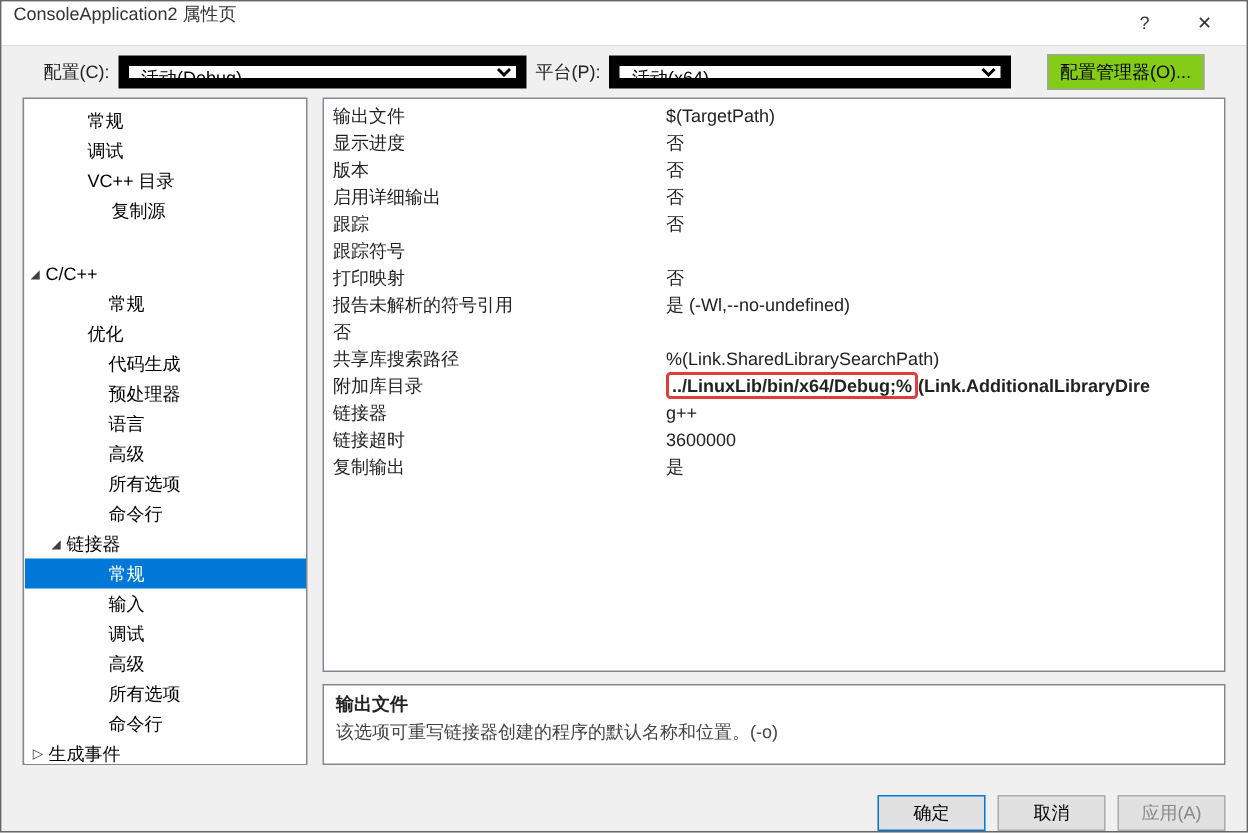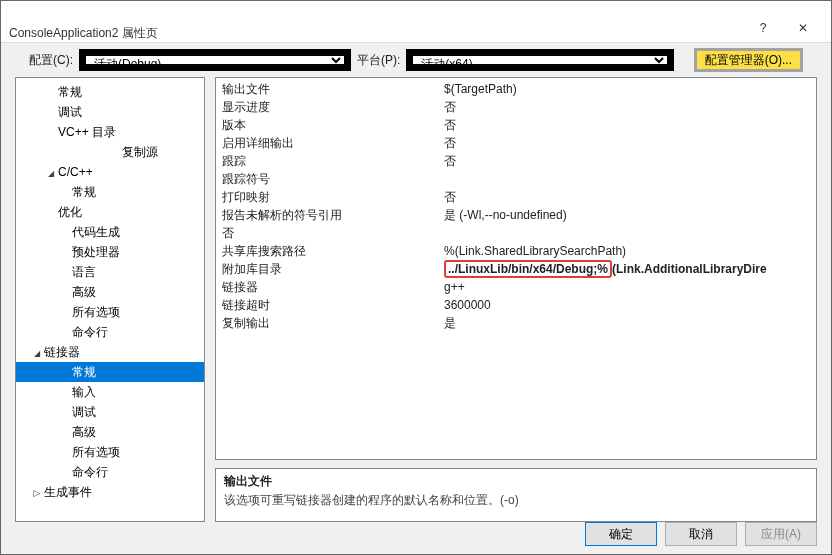--- a/index.html
+++ b/index.html
@@ -1,45 +1,45 @@
 <!DOCTYPE html>
 <html><head>
   <meta charset="utf-8">
   <style>
     * { margin: 0; padding: 0; box-sizing: border-box; font-family: "Microsoft YaHei", "Segoe UI", sans-serif; font-size: 12px; }
     body { background: #f0f0f0; width: 832px; height: 555px; overflow: hidden; border: 1px solid #666; }
-    .title-bar { height: 42px; background: #fff; display: flex; align-items: flex-end; padding: 0 8px; border-bottom: 1px solid #ddd; }
+    .title-bar { height: 30px; background: #fff; display: flex; align-items: flex-start; padding: 0 8px; border-bottom: 1px solid #ddd; }
     .title-bar .title { flex: 1; color: #333; }
     .title-bar .ctl { width: 40px; height: 28px; display: flex; align-items: center; justify-content: center; color: #333; cursor: pointer; }
     .config-row { height: 34px; background: #f0f0f0; display: flex; align-items: center; gap: 6px; padding: 0 28px; }
     .config-row .lbl { color: #222; }
     .config-row select { height: 22px; border: 7px solid #000000; background: #fff; padding: 0 4px; }
     .config-row .cfg-sel { width: 272px; }
     .config-row .plt-sel { width: 268px; }
-    .config-row button { height: 24px; padding: 0 8px; border: 3px solid #a3a3a3; background: #fde047; cursor: pointer; }
+    .config-row button { height: 24px; padding: 0 8px; border: 1px solid #a3a3a3; background: #84cc16; cursor: pointer; }
     .main { display: flex; height: calc(100% - 30px - 34px - 44px); background: #f0f0f0; padding: 0 14px; gap: 10px; }
     .tree-panel { width: 190px; background: #fff; border: 1px solid #828790; overflow: auto; padding: 4px 0; }
     .tree-item { height: 20px; display: flex; align-items: center; cursor: pointer; color: #000; }
     .tree-item.sel { background: #0078d7; color: #fff; }
     .tree-item .arrow { width: 14px; text-align: center; font-size: 10px; color: #404040; }
     .tree-item .arrow.open::before { content: "◢"; font-size: 8px; }
     .tree-item .arrow.closed::before { content: "▷"; font-size: 9px; }
     .tree-item .arrow.none::before { content: ""; }
     .tree-item.sel .arrow { color: #fff; }
     .right-panel { flex: 1; display: flex; flex-direction: column; gap: 8px;}
     .prop-grid { flex: 1; background: #fff; border: 1px solid #828790; overflow: auto; padding: 2px 0; }
     .prop-row { display: flex; height: 18px; align-items: center; padding-left: 6px; }
     .prop-row .key { width: 222px; color: #222; }
     .prop-row .val { flex: 1; color: #222; white-space: nowrap; }
     .prop-row .val.highlight { position: relative; }
     .prop-row .val.highlight .hl { font-weight: bold; border: 2px solid #e03c3c; border-radius: 3px; padding: 0 2px; display: inline-block; }
     .desc-box { height: 54px; background: #fff; border: 1px solid #828790; padding: 4px 8px; }
     .desc-box .dt { font-weight: bold; color: #222; margin-bottom: 2px;}
     .desc-box .dd { color: #444; }
-    .footer { height: 44px; background: #f0f0f0; display: flex; align-items: flex-start; justify-content: flex-end; gap: 8px; padding: 0 14px; }
+    .footer { height: 44px; background: #f0f0f0; display: flex; align-items: flex-end; justify-content: flex-end; gap: 8px; padding: 0 14px; }
     .footer button { width: 72px; height: 24px; border: 1px solid #adadad; background: #e1e1e1; cursor: pointer; }
     .footer button.primary { border: 1px solid #0078d7; }
     .footer button.disabled { color: #888; }
   </style>
 </head>
 <body>
 
 <div class="title-bar">
   <span class="title">ConsoleApplication2 属性页</span>
   <span class="ctl">?</span>
@@ -66,25 +66,25 @@
         <span>常规</span>
       </div>
       <div class="tree-item" style="padding-left: 28px;">
         <span class="arrow none"></span>
         <span>调试</span>
       </div>
       <div class="tree-item" style="padding-left: 28px;">
         <span class="arrow none"></span>
         <span>VC++ 目录</span>
       </div>
-      <div class="tree-item" style="padding-left: 44px; margin-left: 48px;">
+      <div class="tree-item" style="padding-left: 44px;">
         <span class="arrow none"></span>
         <span>复制源</span>
       </div>
-      <div class="tree-item" style="padding-left: 28px;">
+      <div class="tree-item" style="padding-left: 0; margin-top: 22px;">
         <span class="arrow open"></span>
         <span>C/C++</span>
       </div>
       <div class="tree-item" style="padding-left: 42px;">
         <span class="arrow none"></span>
         <span>常规</span>
       </div>
       <div class="tree-item" style="padding-left: 28px;">
         <span class="arrow none"></span>
         <span>优化</span>
@@ -134,21 +134,21 @@
         <span>高级</span>
       </div>
       <div class="tree-item" style="padding-left: 42px;">
         <span class="arrow none"></span>
         <span>所有选项</span>
       </div>
       <div class="tree-item" style="padding-left: 42px;">
         <span class="arrow none"></span>
         <span>命令行</span>
       </div>
-      <div class="tree-item" style="padding-left: 14px;">
+      <div class="tree-item" style="padding-left: 2px;">
         <span class="arrow closed"></span>
         <span>生成事件</span>
       </div>
     </div>
   <div class="right-panel">
     <div class="prop-grid" id="props">
         <div class="prop-row">
           <span class="key">输出文件</span>
           <span class="val">$(TargetPath)</span>
         </div>

